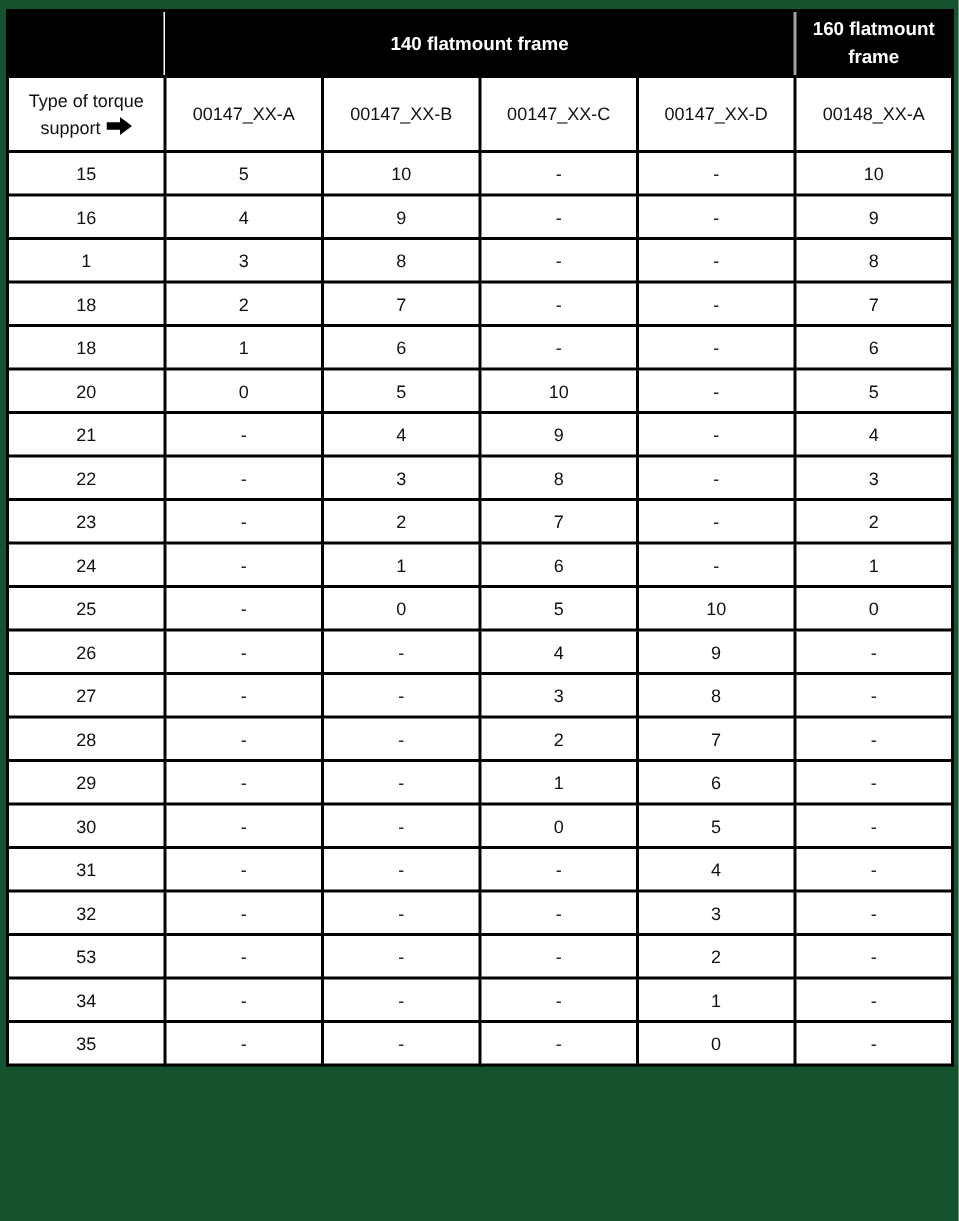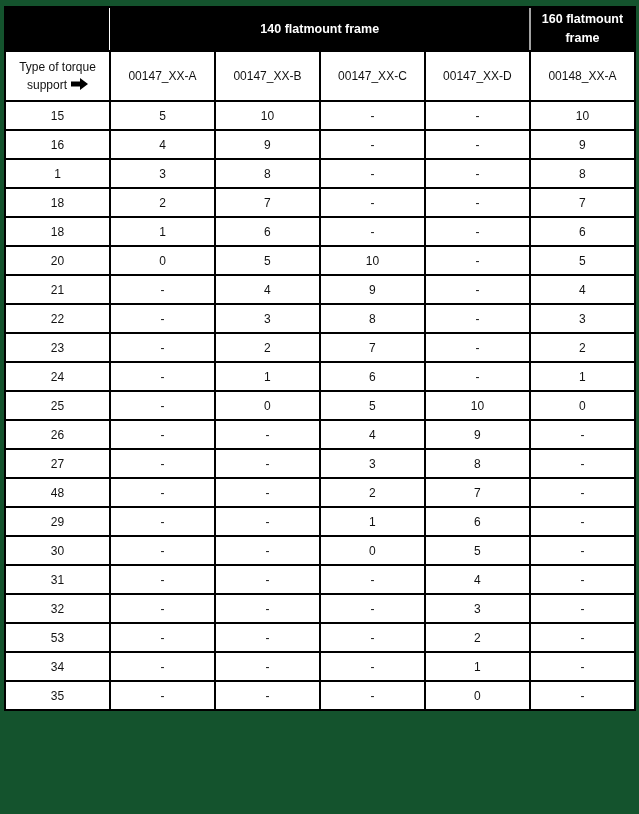--- a/index.html
+++ b/index.html
@@ -198,21 +198,21 @@
         </tr>
         <tr>
           <td>27</td>
           <td>-</td>
           <td>-</td>
           <td>3</td>
           <td>8</td>
           <td>-</td>
         </tr>
         <tr>
-          <td>48</td>
+          <td>28</td>
           <td>-</td>
           <td>-</td>
           <td>2</td>
           <td>7</td>
           <td>-</td>
         </tr>
         <tr>
           <td>29</td>
           <td>-</td>
           <td>-</td>

